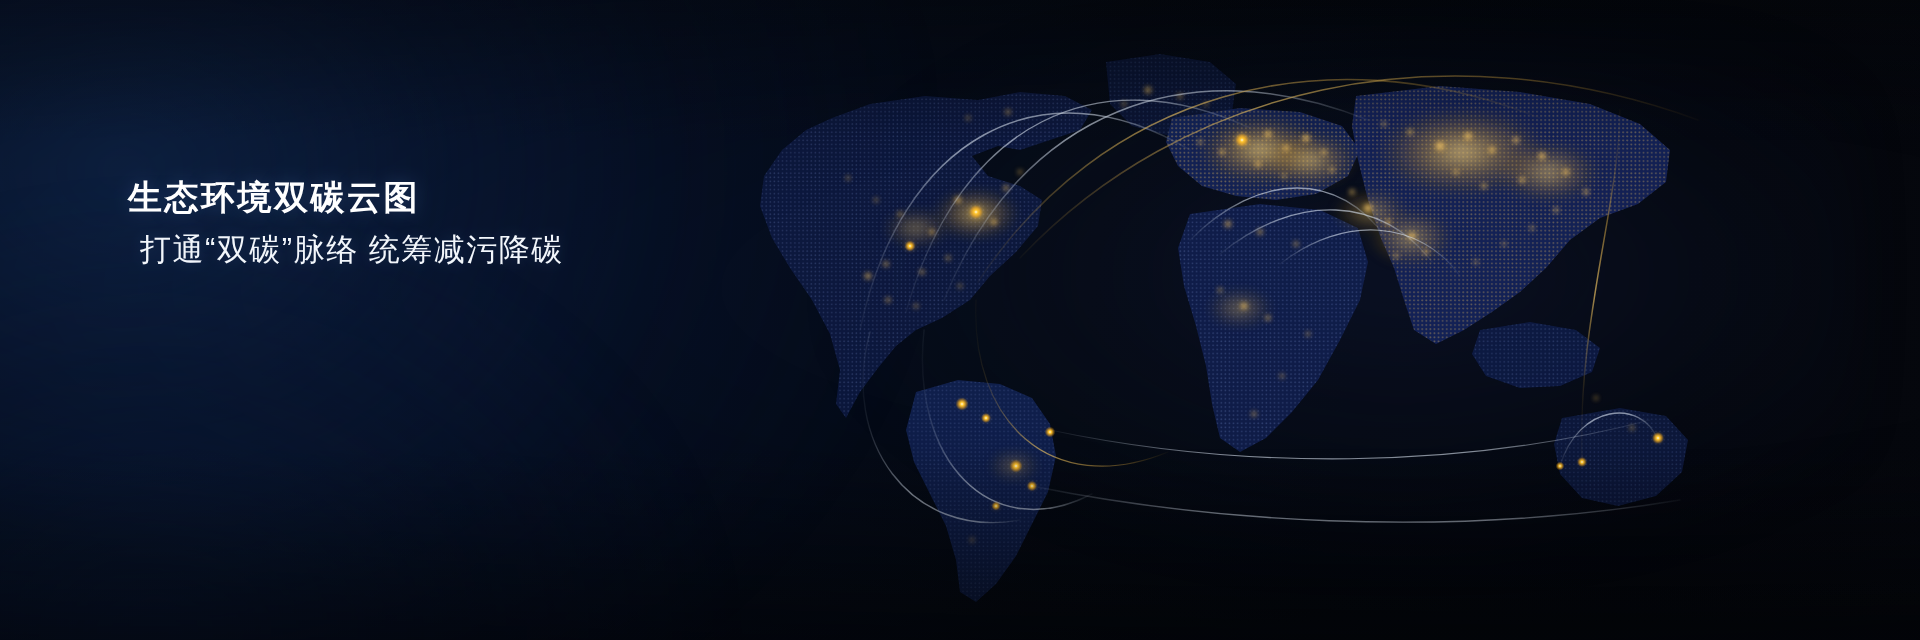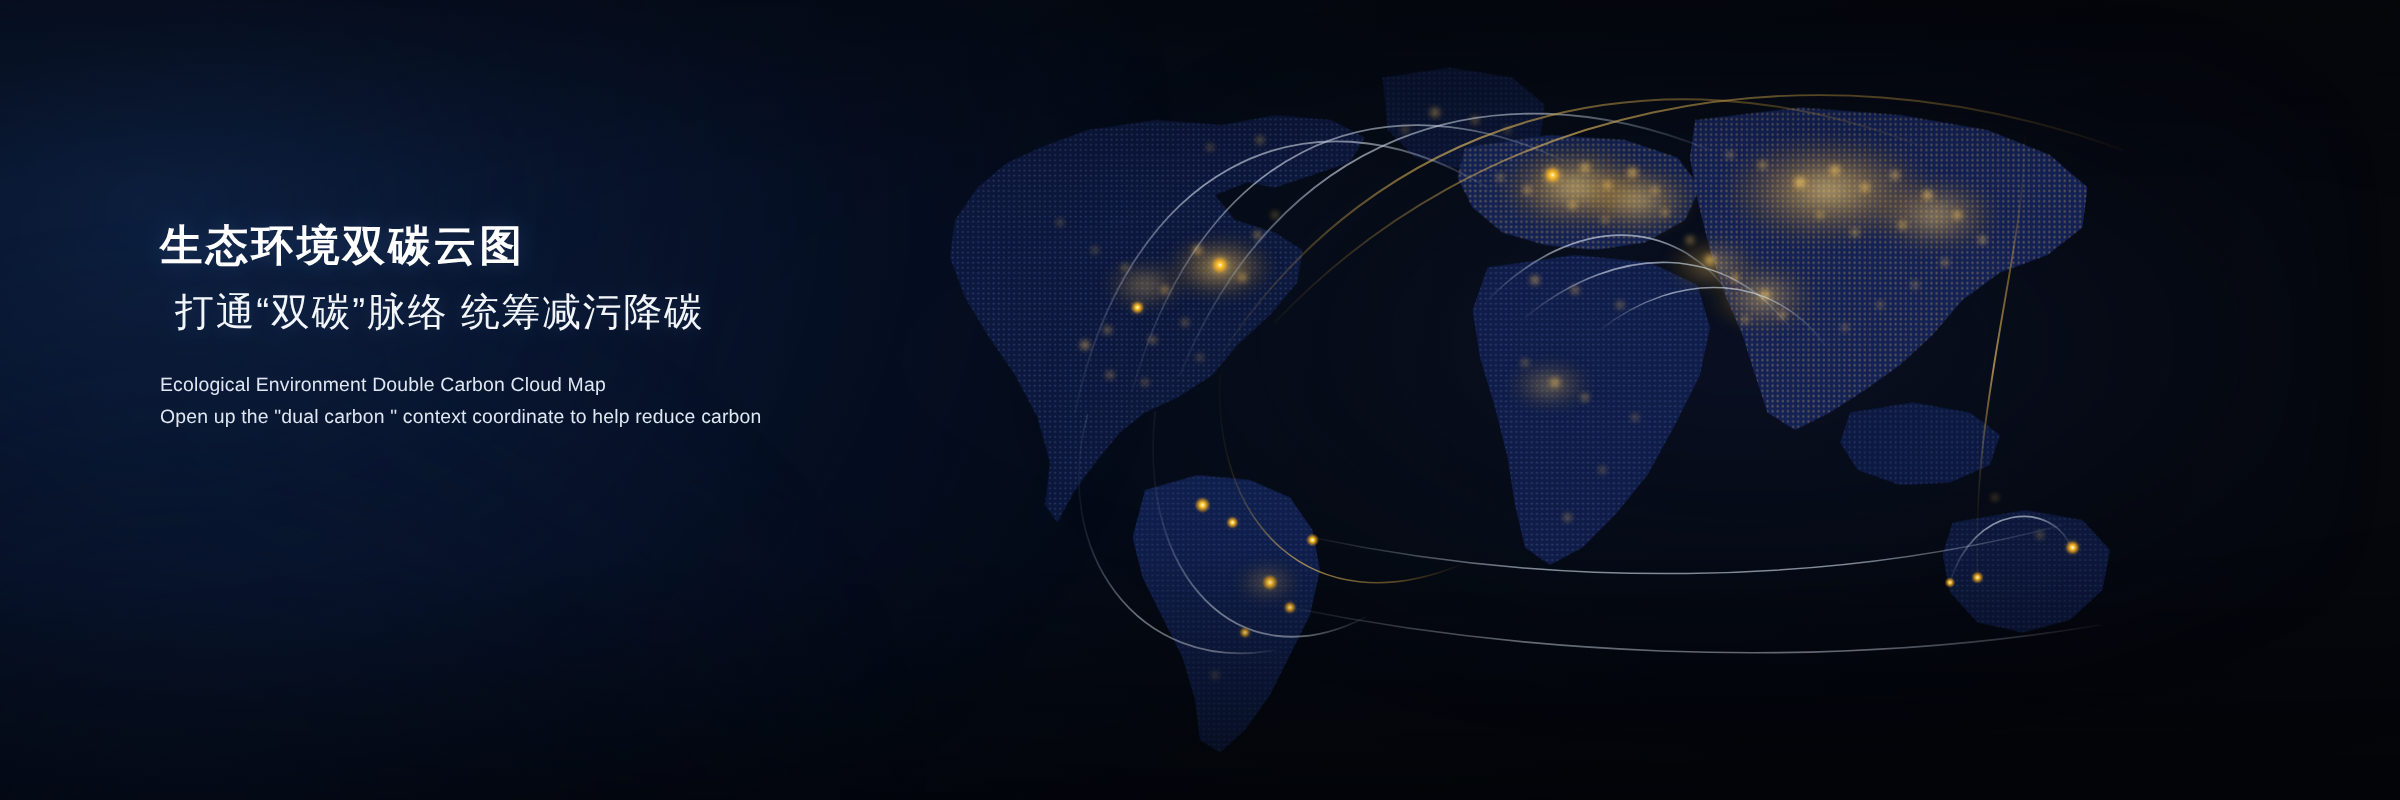--- a/index.html
+++ b/index.html
@@ -425,19 +425,15 @@
     </svg>
   </div>
 
   <div class="bg-vignette"></div>
 
   <div class="content">
     <h1 class="title-cn">生态环境双碳云图</h1>
 
     <h2 class="subtitle-cn">打通“双碳”脉络 统筹减污降碳</h2>
 
-    <p class="desc-en">
-      <span class="desc-en-line">Ecological Environment Double Carbon Cloud Map</span>
-      <span class="desc-en-line">Open up the "dual carbon " context coordinate to help reduce carbon</span>
-    </p>
   </div>
 
 </div>
 
 </body></html>

